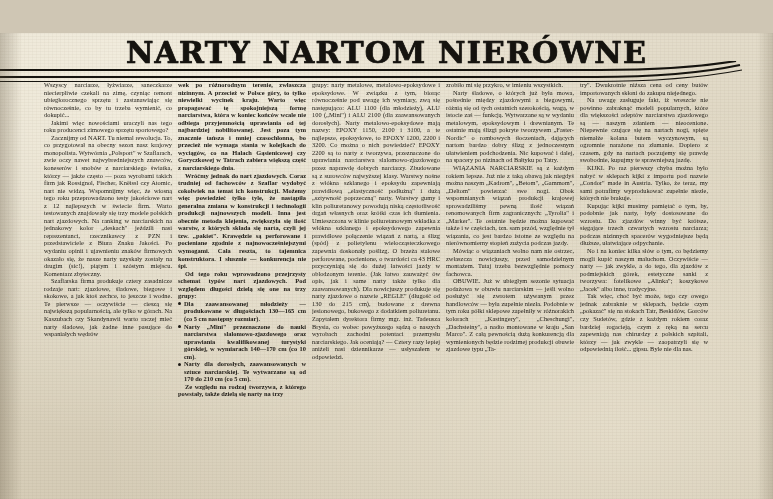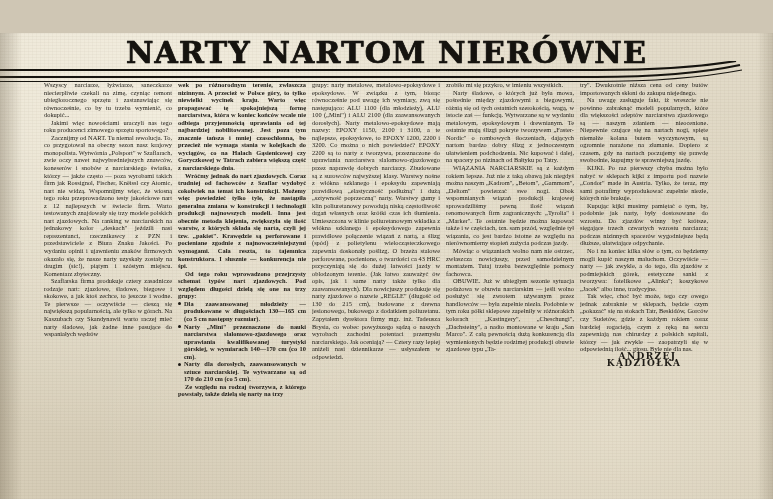--- a/index.html
+++ b/index.html
@@ -134,21 +134,20 @@
 
     </div>
 
     <div class="col">
       <p class="noind">try". Dwukrotnie niższa cena od ceny butów importowanych skłoni do zakupu niejednego.</p>
       <p>Na uwagę zasługuje fakt, iż wreszcie nie powinno zabraknąć modeli popularnych, które dla większości adeptów narciarstwa zjazdowego są — naszym zdaniem — nieocenione. Niepewnie czujące się na nartach nogi, spięte niemałże kolana butem wyczynowym, są ogromnie narażone na złamanie. Dopiero z czasem, gdy na nartach poczujemy się prawdę swobodnie, kupujmy te sprawniejszą jazdę.</p>
       <p>KIJKI. Po raz pierwszy chyba można było nabyć w sklepach kijki z importu pod nazwie „Condor" made in Austria. Tylko, że teraz, my sami potrafimy wyprodukować zupełnie niezłe, których nie brakuje.</p>
       <p>Kupując kijki musimy pamiętać o tym, by, podobnie jak narty, były dostosowane do wzrostu. Do zjazdów winny być krótsze, sięgające trzech czwartych wzrostu narciarza; podczas nizinnych spacerów wygodniejsze będą dłuższe, ułatwiające odpychanie.</p>
       <p>No i na koniec kilka słów o tym, co będziemy mogli kupić naszym maluchom. Oczywiście — narty — jak zwykle, a do tego, dla zjazdów z podmiejskich górek, estetyczne sanki z tworzywa: fotelikowe „Alinka"; koszykowe „Jacek" albo inne, tradycyjne.</p>
       <p>Tak więc, choć być może, tego czy owego jednak zabraknie w sklepach, będzie czym „pokazać" się na stokach Tatr, Beskidów, Gorców czy Sudetów, gdzie z każdym rokiem coraz bardziej rogacieją, czym z ręką na sercu zapewniają nas chirurdzy z polskich szpitali, którzy — jak zwykle — zaopatrzyli się w odpowiednią ilość... gipsu. Byle nie dla nas.</p>
-      <p class="byline">ANDRZEJ KĄDZIOŁKA</p>
     </div>
 
   </div>
 
   <div id="grain"></div>
   <div id="edgeL"></div>
   <div id="edgeR"></div>
   <div id="bottomRule2"></div>
   <div id="bottomRule"></div>
 </div>

